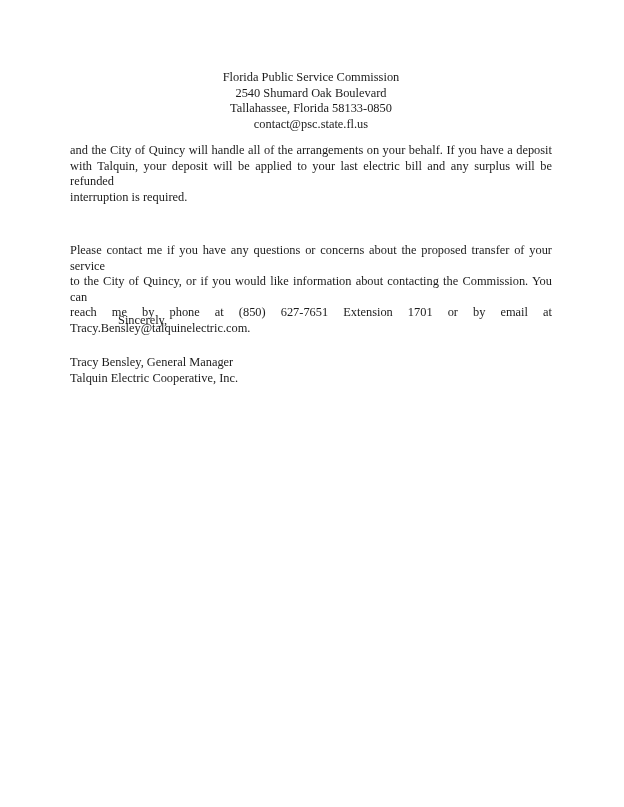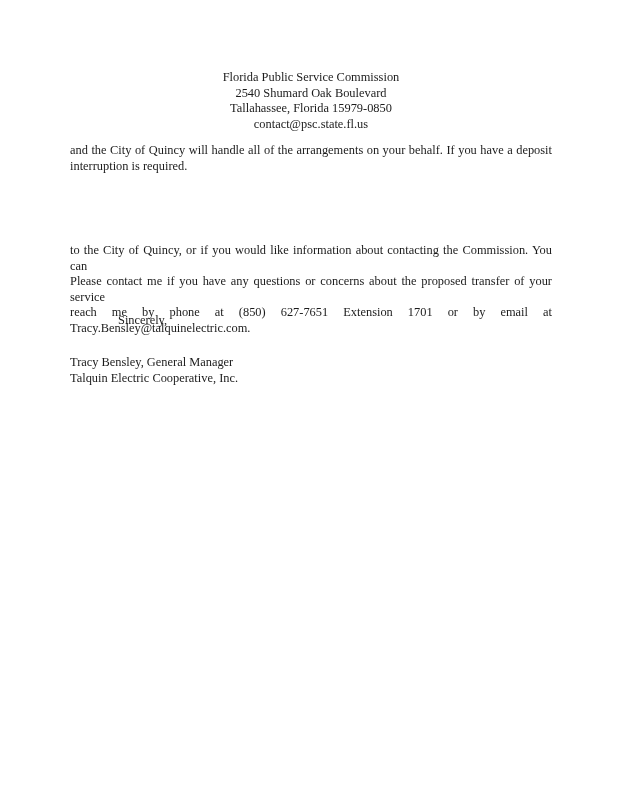--- a/index.html
+++ b/index.html
@@ -36,32 +36,33 @@
   }
 </style>
 </head>
 <body>
 
 <div class="page">
 
   <div class="block header-block">
       <div class="line">Florida Public Service Commission</div>
       <div class="line">2540 Shumard Oak Boulevard</div>
-      <div class="line">Tallahassee, Florida 15979-0850</div>
+      <div class="line">Tallahassee, Florida 58133-0850</div>
       <div class="line">contact@psc.state.fl.us</div>
     </div>
 
   <div class="block para-1">
       <div class="line just">and the City of Quincy will handle all of the arrangements on your behalf. If you have a deposit</div>
+      <div class="line just">with Talquin, your deposit will be applied to your last electric bill and any surplus will be refunded</div>
       <div class="line">interruption is required.</div>
     </div>
 
   <div class="block para-2">
+      <div class="line just">Please contact me if you have any questions or concerns about the proposed transfer of your service</div>
       <div class="line just">to the City of Quincy, or if you would like information about contacting the Commission. You can</div>
-      <div class="line just">Please contact me if you have any questions or concerns about the proposed transfer of your service</div>
       <div class="line just">reach me by phone at (850) 627-7651 Extension 1701 or by email at</div>
       <div class="line">Tracy.Bensley@talquinelectric.com.</div>
     </div>
 
   <div class="block closing-block">
     <div class="line">Sincerely,</div>
   </div>
 
   <div class="block signature-block">
       <div class="line">Tracy Bensley, General Manager</div>

